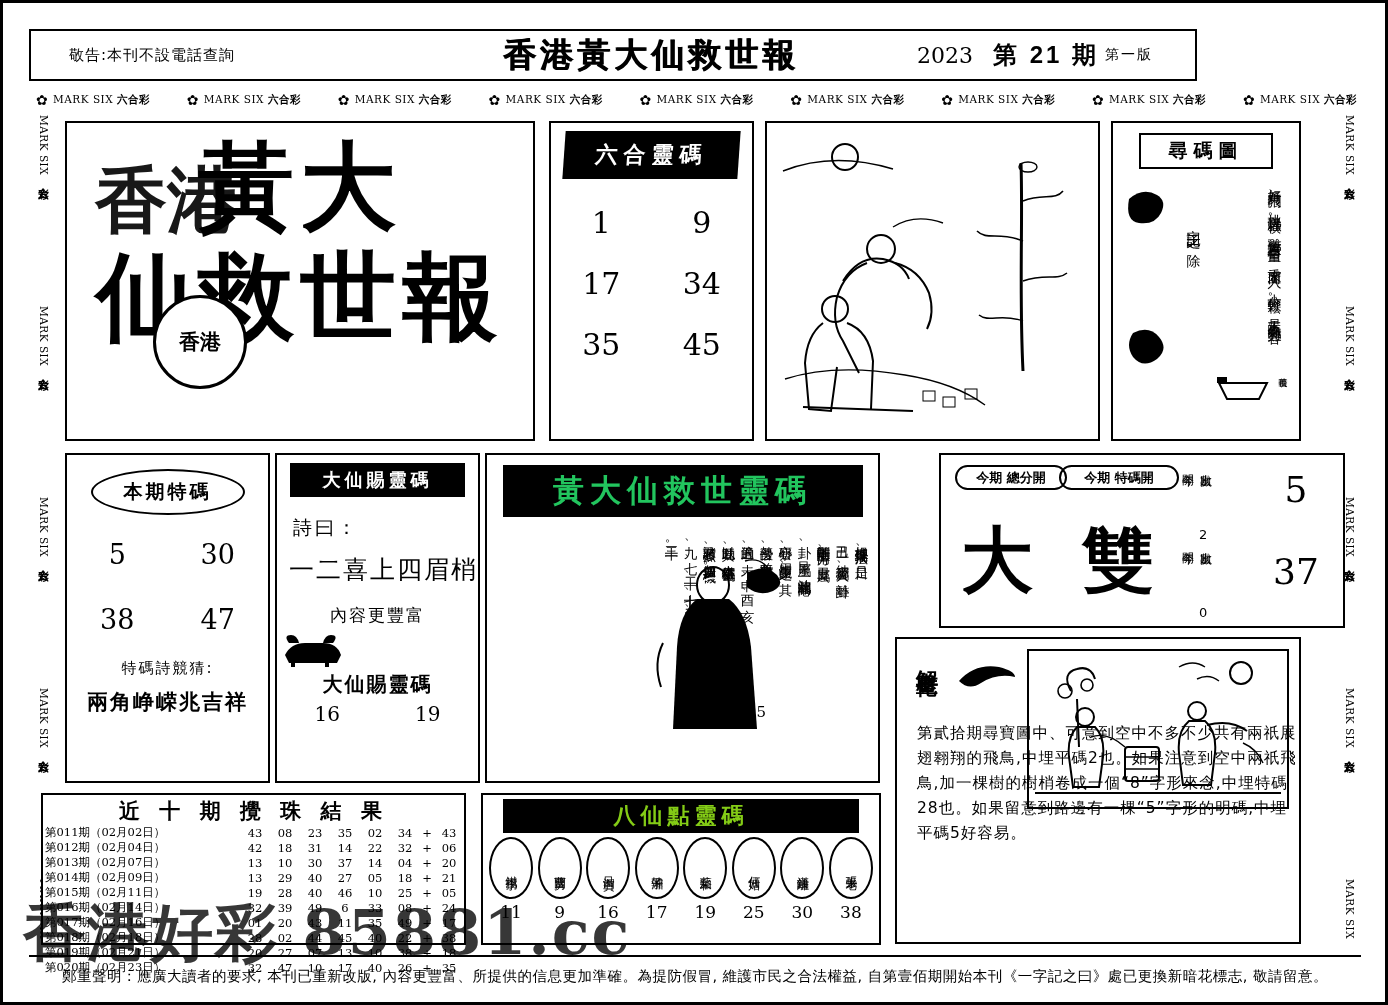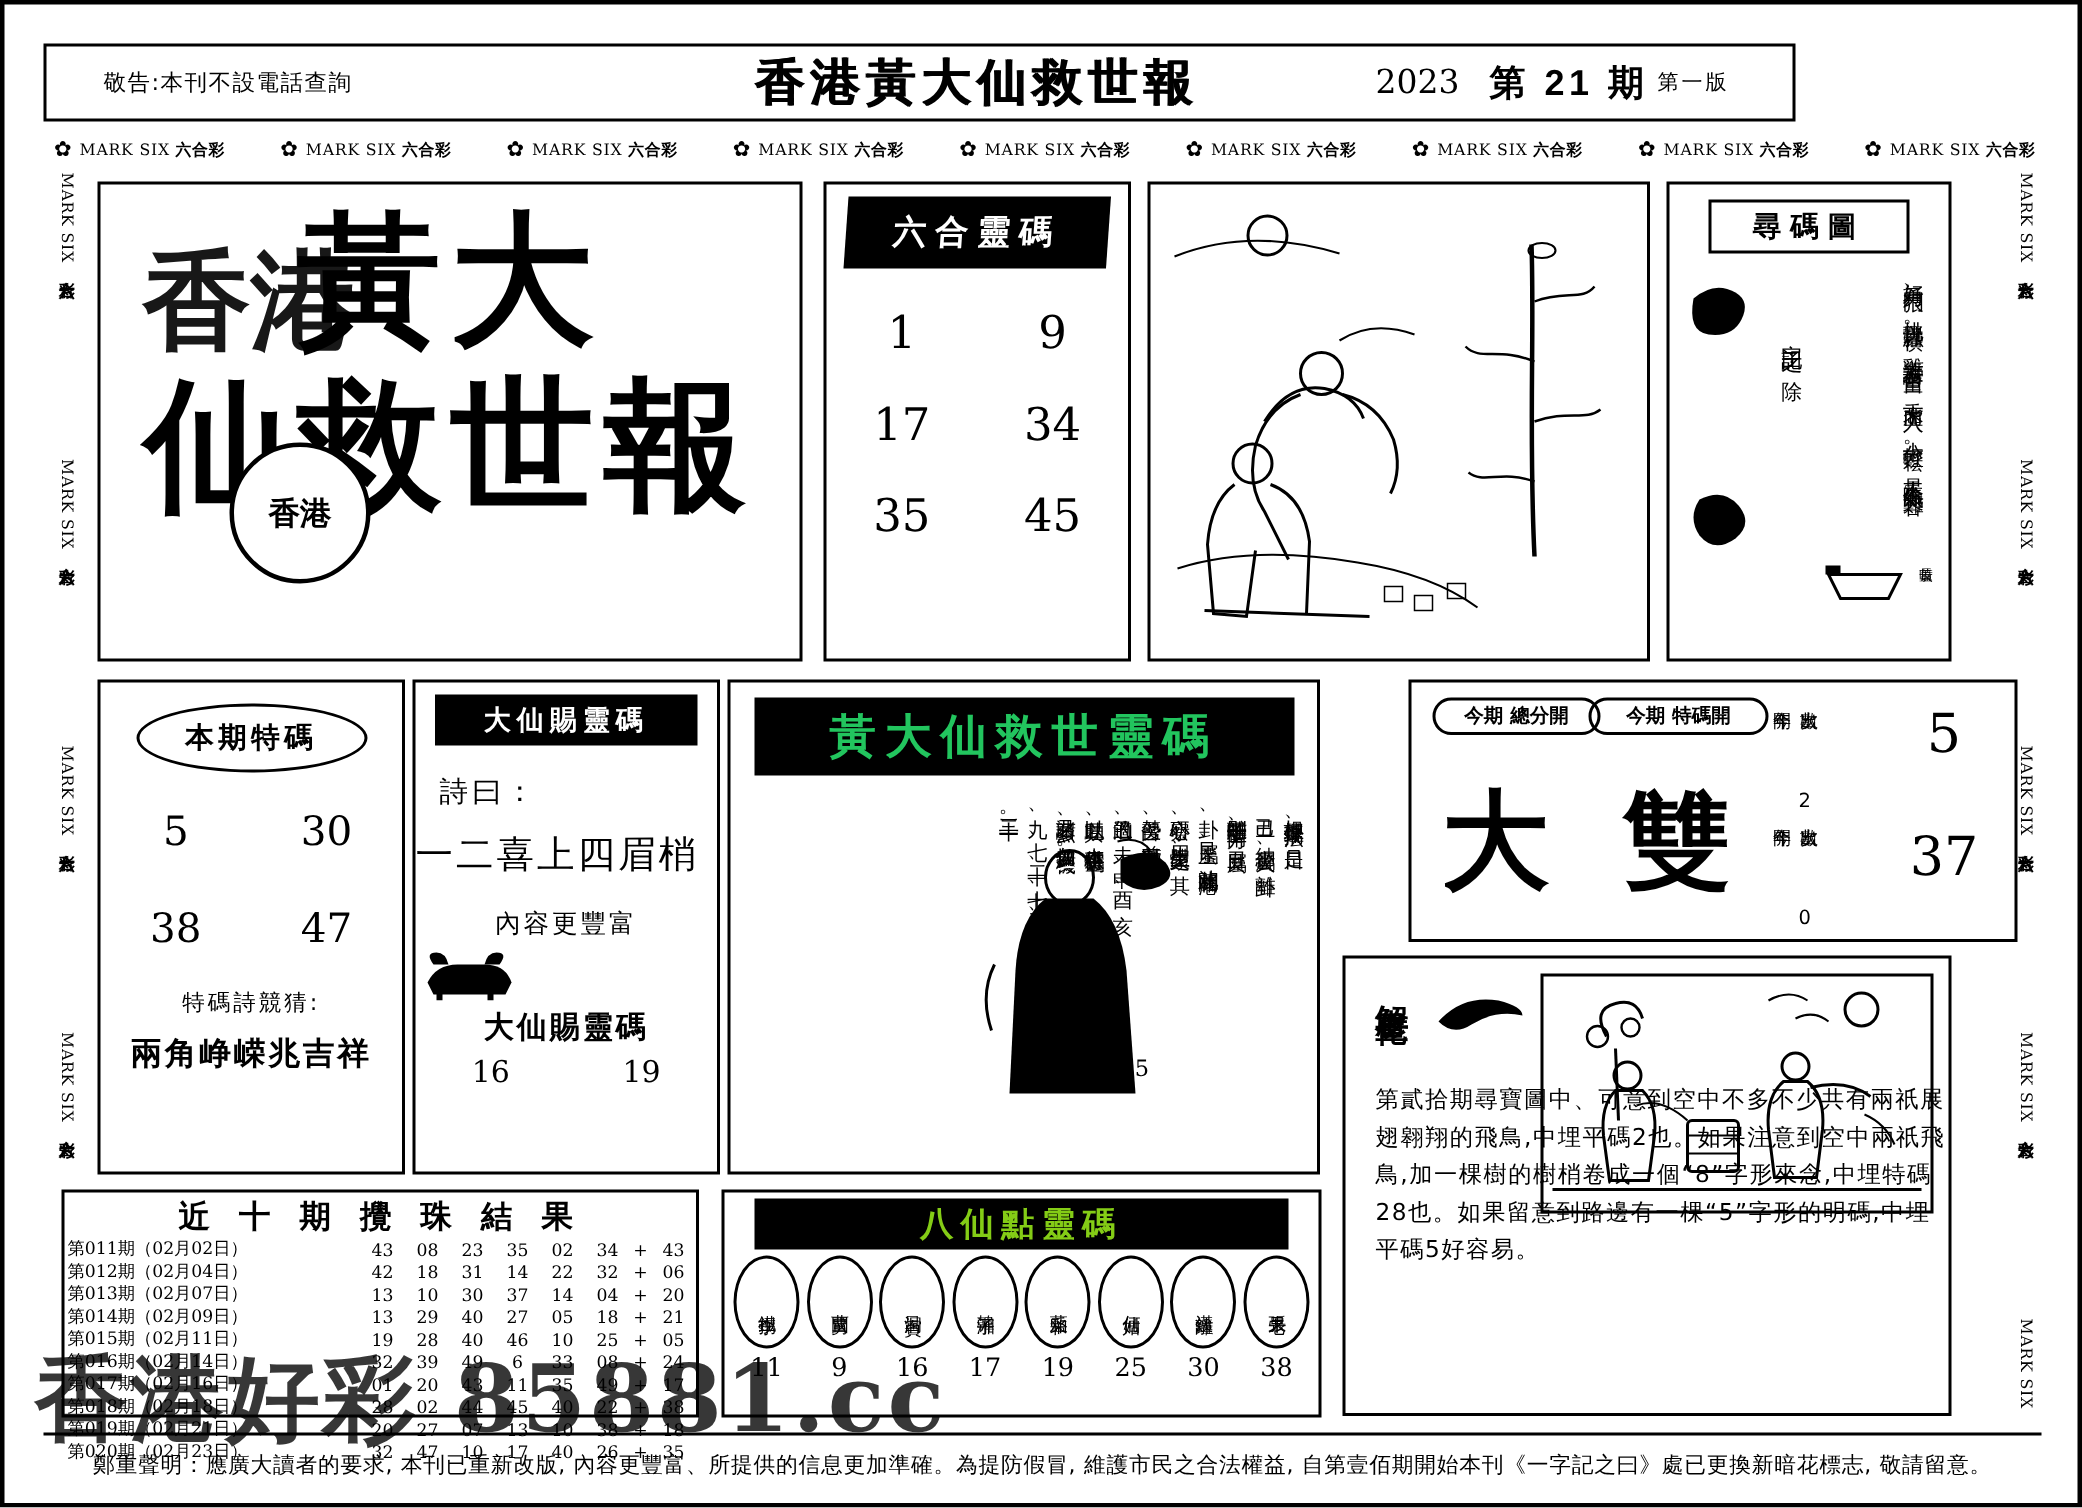--- a/index.html
+++ b/index.html
@@ -121,21 +121,21 @@
   .sp-foot2{text-align:center;font-size:21px;margin-top:10px;letter-spacing:2px;font-weight:bold;}
 
   
   #poem-panel{left:272px;top:450px;width:205px;height:330px;}
   .poem-banner{
     margin:8px auto 0;width:175px;height:34px;background:#000;color:#fff;
     display:flex;align-items:center;justify-content:center;
     font-size:18px;font-weight:bold;letter-spacing:4px;font-family:"DejaVu Serif",serif;
   }
   .poem-line{font-size:19px;margin:18px 0 0 16px;letter-spacing:3px;}
-  .poem-main{font-size:25px;text-align:left;margin-top:12px;letter-spacing:2px;font-family:"DejaVu Serif",serif;}
+  .poem-main{font-size:25px;text-align:right;margin-top:12px;letter-spacing:2px;font-family:"DejaVu Serif",serif;}
   .poem-sub{font-size:17px;text-align:center;margin-top:18px;letter-spacing:2px;}
   .poem-zodiac{text-align:center;font-size:26px;margin-top:6px;}
   .poem-gift{font-size:20px;text-align:center;margin-top:4px;font-weight:bold;letter-spacing:2px;}
   .poem-nums{display:flex;justify-content:space-around;font-size:20px;margin-top:4px;font-family:"DejaVu Serif",serif;}
 
   
   #spirit-panel{left:482px;top:450px;width:395px;height:330px;}
   .spirit-banner{
     margin:10px auto 0;width:360px;height:52px;background:#000;color:#22c55e;
     display:flex;align-items:center;justify-content:center;

